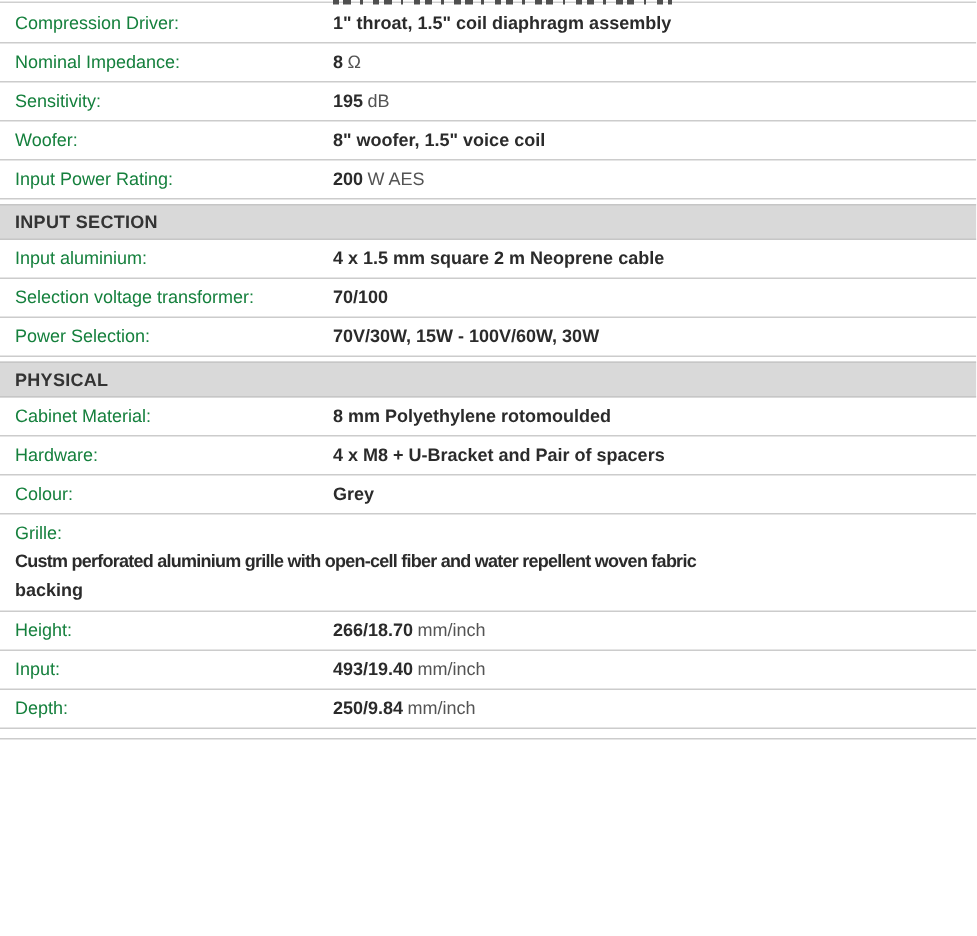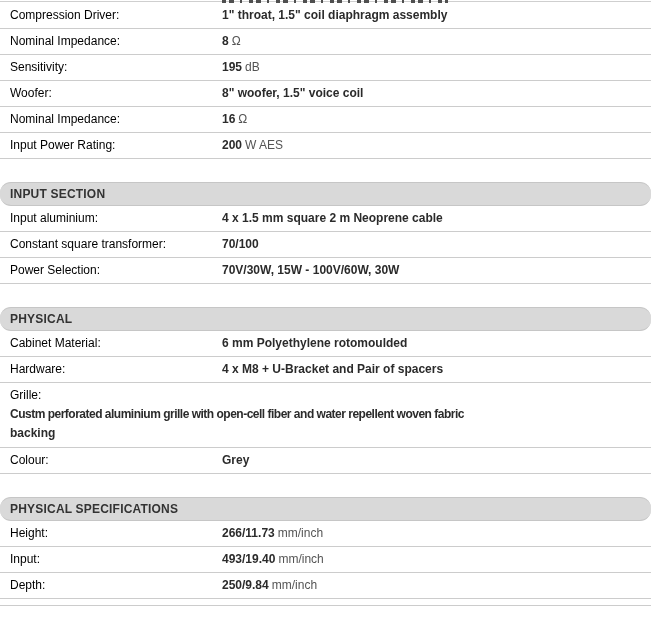--- a/index.html
+++ b/index.html
@@ -16,64 +16,61 @@
     background: repeating-linear-gradient(90deg,
       #4f4f4f 0 4px, transparent 4px 7px,
       #4f4f4f 7px 12px, transparent 12px 18px,
       #4f4f4f 18px 20px, transparent 20px 27px);
   }
   .section { margin: 0; }
   .section-header {
     box-sizing: border-box; height: 24px; line-height: 22px;
     background: #d9d9d9; border-top: 1px solid #c6c6c6; border-bottom: 1px solid #c6c6c6;
     padding: 0 10px; font-weight: bold; color: #333333; letter-spacing: 0.2px;
-    margin-top: 23px;
-    border-radius: 11px;
+    margin-top: 3px;
   }
   .row {
     padding: 3px 10px; line-height: 19px; border-bottom: 1px solid #cccccc;
   }
-  .lbl { display: inline-block; width: 212px; color: #000000; vertical-align: top; }
+  .lbl { display: inline-block; width: 212px; color: #15803d; vertical-align: top; }
   .val { font-weight: bold; color: #2b2b2b; }
   .unit { color: #545454; margin-left: 3px; }
   .row.two-line { padding-bottom: 4px; }
   .row.two-line .l1 { white-space: nowrap; letter-spacing: -0.5px; }
   .row.two-line .l2 { letter-spacing: 0; }
 </style>
 </head>
 <body>
 
 <div class="page">
   <div class="top-sliver">
     <div class="cutline"></div>
     <div class="frag"></div>
   </div>
   <main id="spec-root">
       <section class="section first">
         <div class="row"><span class="lbl">Compression Driver:</span><span class="val">1" throat, 1.5" coil diaphragm assembly</span></div>
         <div class="row"><span class="lbl">Nominal Impedance:</span><span class="val">8</span><span class="unit">Ω</span></div>
         <div class="row"><span class="lbl">Sensitivity:</span><span class="val">195</span><span class="unit">dB</span></div>
         <div class="row"><span class="lbl">Woofer:</span><span class="val">8" woofer, 1.5" voice coil</span></div>
-        <div class="row"><span class="lbl">Nominal Impedance:</span><span class="val">16</span><span class="unit">Ω</span></div>
         <div class="row"><span class="lbl">Input Power Rating:</span><span class="val">200</span><span class="unit">W AES</span></div>
       </section>
       <section class="section">
         <div class="section-header"><span>INPUT SECTION</span></div>
         <div class="row"><span class="lbl">Input aluminium:</span><span class="val">4 x 1.5 mm square 2 m Neoprene cable</span></div>
-        <div class="row"><span class="lbl">Constant square transformer:</span><span class="val">70/100</span></div>
+        <div class="row"><span class="lbl">Selection voltage transformer:</span><span class="val">70/100</span></div>
         <div class="row"><span class="lbl">Power Selection:</span><span class="val">70V/30W, 15W - 100V/60W, 30W</span></div>
       </section>
       <section class="section">
         <div class="section-header"><span>PHYSICAL</span></div>
-        <div class="row"><span class="lbl">Cabinet Material:</span><span class="val">6 mm Polyethylene rotomoulded</span></div>
+        <div class="row"><span class="lbl">Cabinet Material:</span><span class="val">8 mm Polyethylene rotomoulded</span></div>
         <div class="row"><span class="lbl">Hardware:</span><span class="val">4 x M8 + U-Bracket and Pair of spacers</span></div>
+        <div class="row"><span class="lbl">Colour:</span><span class="val">Grey</span></div>
         <div class="row two-line"><span class="lbl">Grille:</span><span class="val"><span class="l1">Custm perforated aluminium grille with open-cell fiber and water repellent woven fabric</span><br><span class="l2">backing</span></span></div>
-        <div class="row"><span class="lbl">Colour:</span><span class="val">Grey</span></div>
       </section>
       <section class="section">
-        <div class="section-header"><span>PHYSICAL SPECIFICATIONS</span></div>
-        <div class="row"><span class="lbl">Height:</span><span class="val">266/11.73</span><span class="unit">mm/inch</span></div>
+        <div class="row"><span class="lbl">Height:</span><span class="val">266/18.70</span><span class="unit">mm/inch</span></div>
         <div class="row"><span class="lbl">Input:</span><span class="val">493/19.40</span><span class="unit">mm/inch</span></div>
         <div class="row"><span class="lbl">Depth:</span><span class="val">250/9.84</span><span class="unit">mm/inch</span></div>
         <div class="row"></div>
       </section>
     </main>
 </div>
 
 </body></html>

